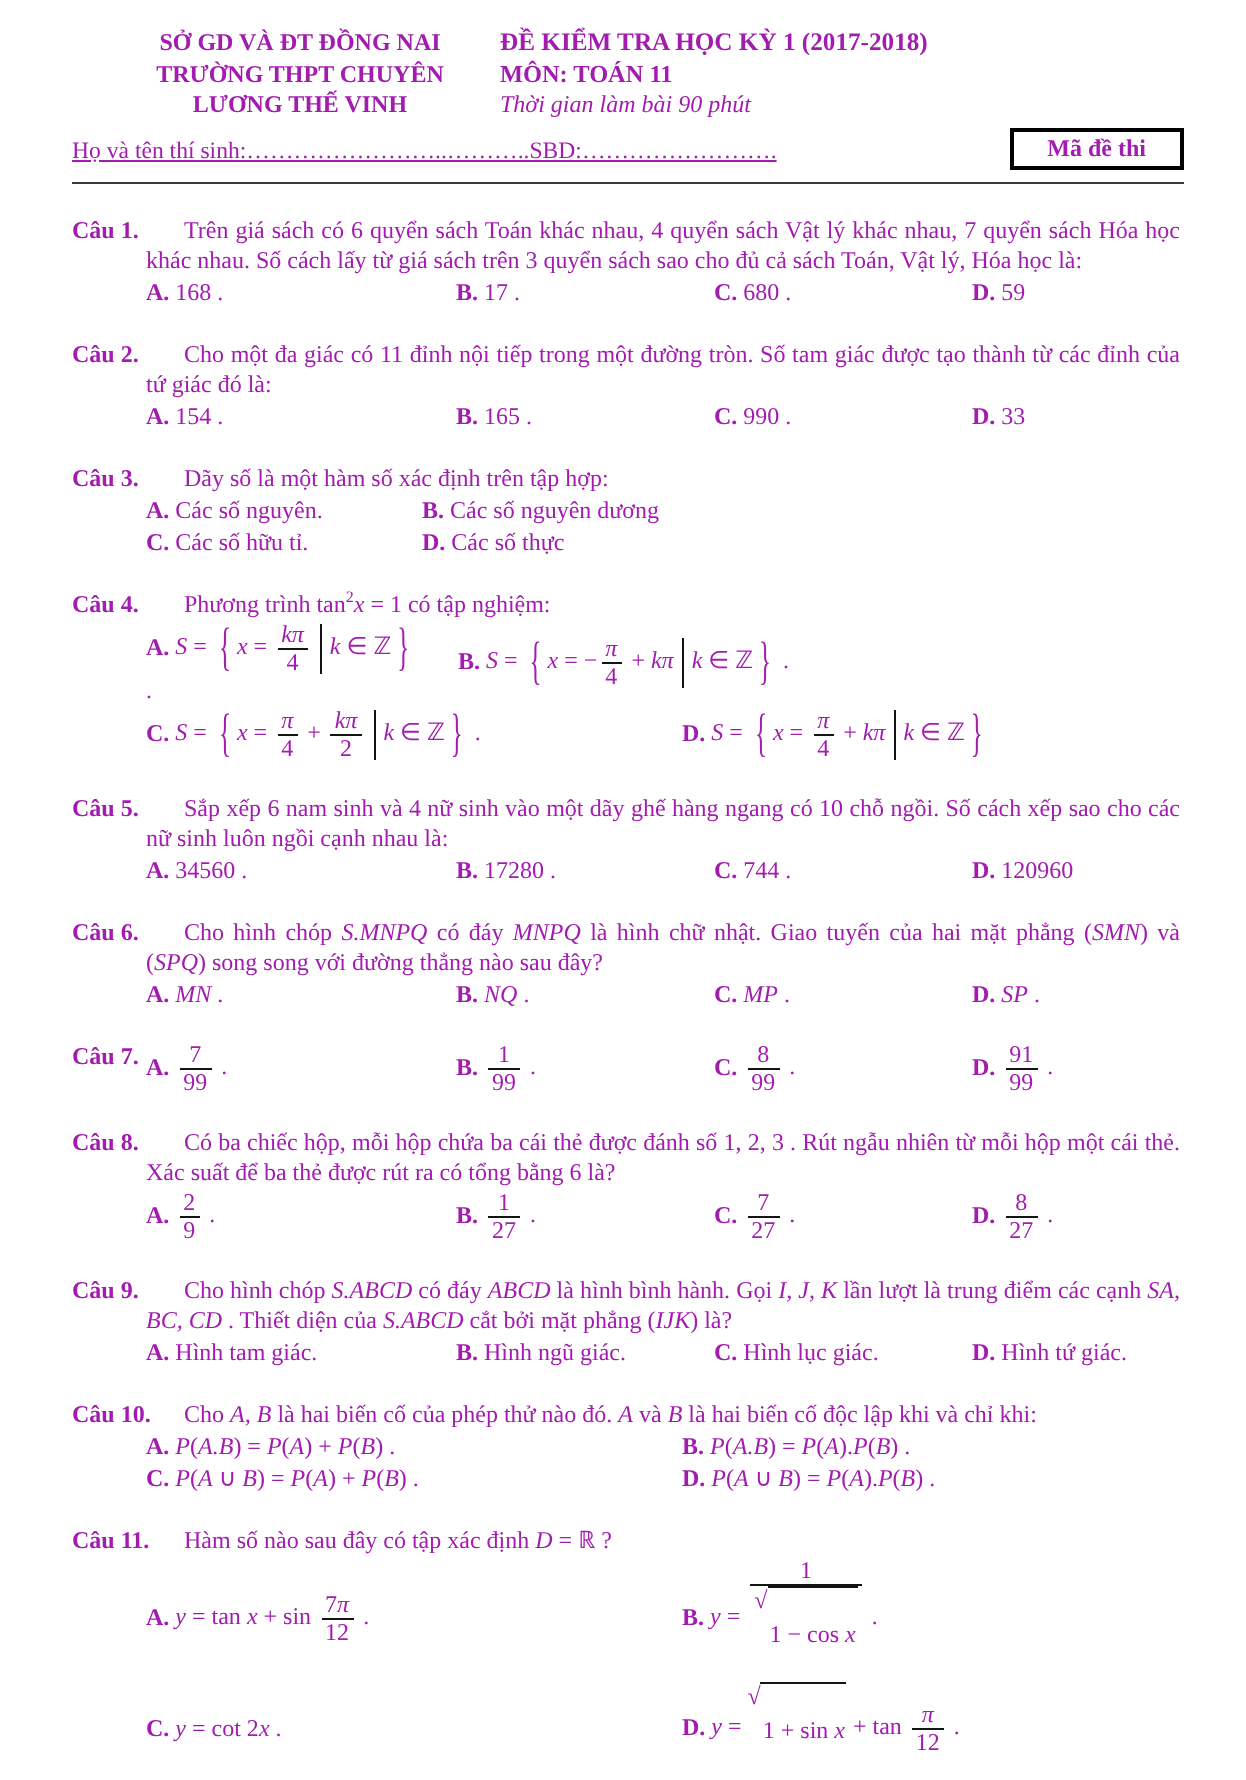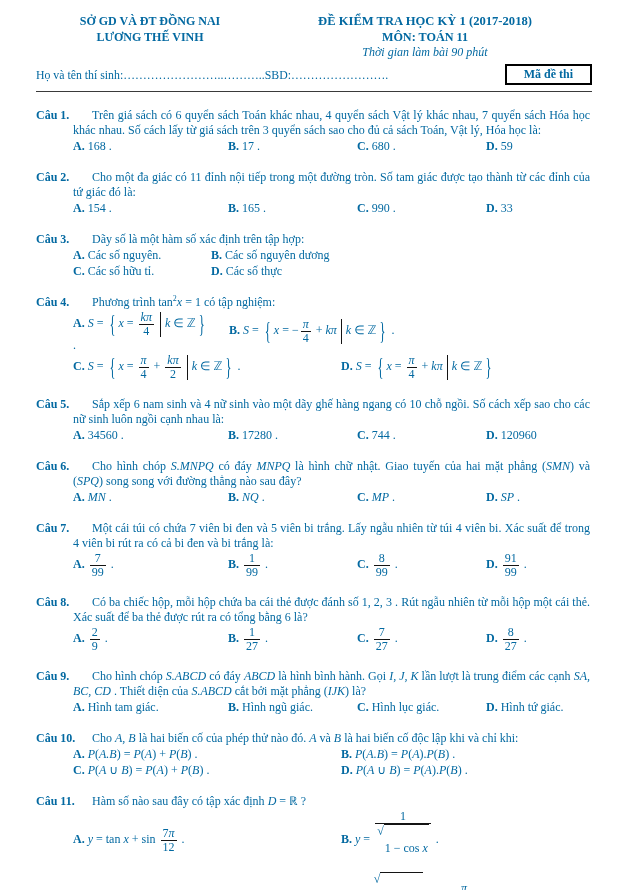--- a/index.html
+++ b/index.html
@@ -1,25 +1,25 @@
 <!DOCTYPE html>
 <html><head>
 <meta charset="utf-8">
 <style>
   html,body{margin:0;padding:0;background:#ffffff;}
   .page{position:relative;width:623px;height:890px;background:#fff;overflow:hidden;
-        font-family:"Liberation Serif",serif;color:#0369a1;font-size:12px;line-height:15px;}
+        font-family:"Liberation Serif",serif;color:#a21caf;font-size:12px;line-height:15px;}
   
   .hdr{display:flex;padding-top:14px;}
   .hdr-left{width:200px;margin-left:50px;text-align:center;font-weight:bold;font-size:12px;line-height:15.5px;}
-  .hdr-right{width:350px;text-align:center;line-height:15.5px;}
+  .hdr-right{width:350px;line-height:15.5px;}
   .hdr-right .title{font-weight:bold;font-size:12.6px;}
   .hdr-right .subject{font-weight:bold;font-size:12.2px;}
   .hdr-right .time{font-style:italic;font-size:12px;}
-  .name-row{position:relative;margin:7px 31px 0 36px;font-size:11.8px;height:23px;}
+  .name-row{position:relative;margin:7px 31px 0 36px;font-size:11.8px;height:23px;text-decoration:underline;}
   .exam-code-box{position:absolute;right:0;top:-4px;border:2px solid #000;padding:1px 17px;font-weight:bold;font-size:12px;background:#fff;}
   .rule{border-bottom:1px solid #3a3a3a;margin:0 31px 0 36px;}
   
   .questions{margin-top:8px;}
   .question{position:relative;margin:16px 33px 7px 36px;padding-left:37px;}
   .qnum{position:absolute;left:0;top:0;font-weight:bold;white-space:nowrap;}
   .stem{text-align:justify;text-indent:19px;}
   .opt-row{display:grid;margin-top:1px;align-items:center;gap:16px;}
   .r4 {grid-template-columns:139px 113px 113px 1fr;}
   .r2n{grid-template-columns:122px 1fr;}
@@ -38,20 +38,21 @@
   .mrad{line-height:14px;}
   .mcnt{border-top:1px solid #141414;line-height:14px;padding:16px 1px;}
 </style>
 </head>
 <body>
 
 <div class="page">
   <div class="hdr">
     <div class="hdr-left">
       <div>SỞ GD VÀ ĐT ĐỒNG NAI</div>
+      <div>TRƯỜNG THPT CHUYÊN</div>
       <div>LƯƠNG THẾ VINH</div>
     </div>
     <div class="hdr-right">
       <div class="title">ĐỀ KIỂM TRA HỌC KỲ 1 (2017-2018)</div>
       <div class="subject">MÔN: TOÁN 11</div>
       <div class="time">Thời gian làm bài 90 phút</div>
     </div>
   </div>
   <div class="name-row">
     <span>Họ và tên thí sinh:……………………..………..SBD:…………………….</span>
@@ -133,21 +134,20 @@
         <div class="stem"><span class="mt">Cho hình chóp </span><span class="mi">S.MNPQ</span><span class="mt"> có đáy </span><span class="mi">MNPQ</span><span class="mt"> là hình chữ nhật. Giao tuyến của hai mặt phẳng (</span><span class="mi">SMN</span><span class="mt">) và (</span><span class="mi">SPQ</span><span class="mt">) song song với đường thẳng nào sau đây?</span></div>
         <div class="opt-row r4">
           <span class="option"><b class="opt-label">A.</b> <span class="opt-content"><span class="mi">MN</span><span class="mt"> .</span></span></span>
           <span class="option"><b class="opt-label">B.</b> <span class="opt-content"><span class="mi">NQ</span><span class="mt"> .</span></span></span>
           <span class="option"><b class="opt-label">C.</b> <span class="opt-content"><span class="mi">MP</span><span class="mt"> .</span></span></span>
           <span class="option"><b class="opt-label">D.</b> <span class="opt-content"><span class="mi">SP</span><span class="mt"> .</span></span></span>
         </div>
       </div>
       <div class="question">
         <span class="qnum">Câu 7.</span>
-        <div class="stem"><span class="mt">Một cái túi có chứa 7 viên bi đen và 5 viên bi trắng. Lấy ngẫu nhiên từ túi 4 viên bi. Xác suất để trong  4 viên bi rút ra có cả bi đen và bi trắng là:</span></div>
         <div class="opt-row r4">
           <span class="option"><b class="opt-label">A.</b> <span class="opt-content"><span class="mfrac">
                 <span class="mnum"><span class="mt">7</span></span>
                 <span class="mden"><span class="mt">99</span></span>
               </span><span class="mt"> .</span></span></span>
           <span class="option"><b class="opt-label">B.</b> <span class="opt-content"><span class="mfrac">
                 <span class="mnum"><span class="mt">1</span></span>
                 <span class="mden"><span class="mt">99</span></span>
               </span><span class="mt"> .</span></span></span>
           <span class="option"><b class="opt-label">C.</b> <span class="opt-content"><span class="mfrac">

